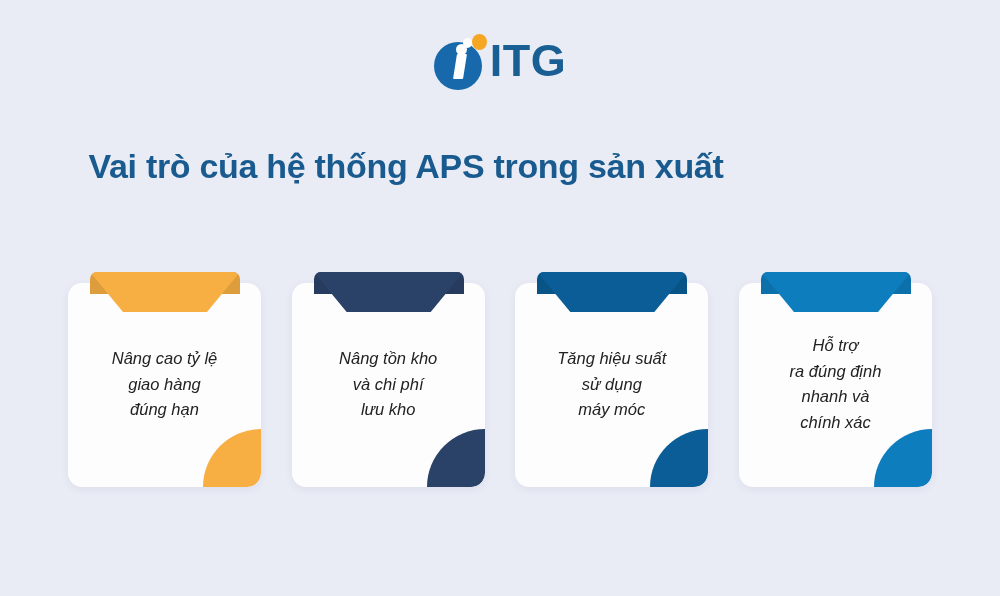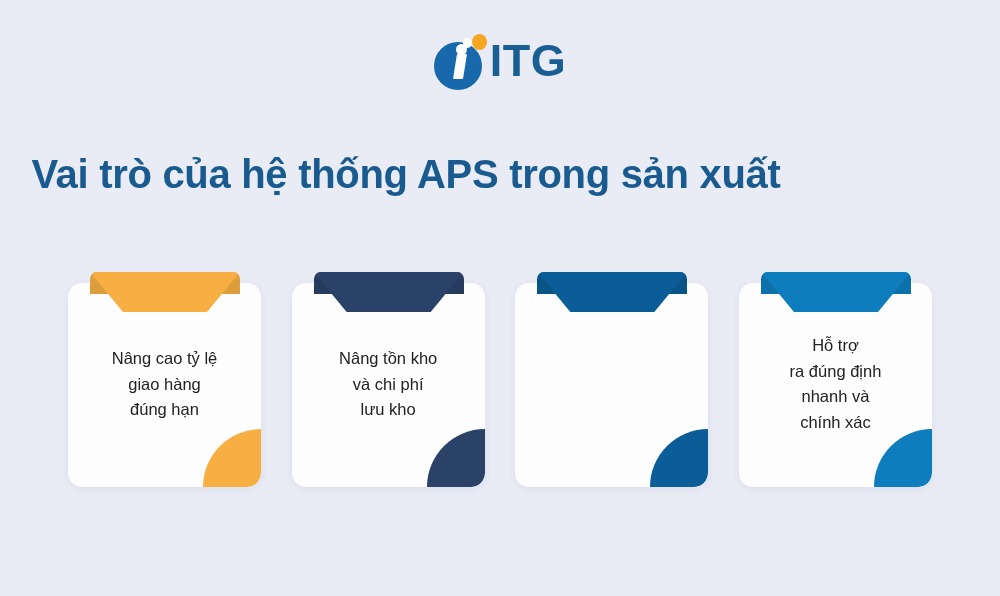--- a/index.html
+++ b/index.html
@@ -88,36 +88,37 @@
     padding-bottom: 2px;
   }
 
   
   .page-title {
     position: absolute;
     top: 123px;
     left: 0;
     width: 812px;
     text-align: center;
-    font-size: 40px;
+    font-size: 34px;
     font-weight: 700;
     color: #1a5b8f;
     letter-spacing: -0.3px;
     line-height: 1.2;
   }
 
   
   .cards {
     position: absolute;
     top: 272px;
     left: 68px;
     width: 864px;
     height: 215px;
     display: flex;
     justify-content: space-between;
+    font-style: italic;
   }
   .card {
     position: relative;
     width: 193px;
     height: 215px;
   }
   .card-body {
     position: absolute;
     left: 0;
     top: 11px;
@@ -207,20 +208,23 @@
 và chi phí
 lưu kho</div>
       <div class="card-corner" style="background: rgb(42, 66, 104);"></div>
     </div>
     <div class="card-top-band" style="background: rgb(42, 66, 104);"></div>
     <div class="card-top-tray" style="background: rgb(42, 66, 104);"></div>
   </div>
 
   <div class="card">
     <div class="card-body">
+      <div class="card-label">Tăng hiệu suất
+sử dụng
+máy móc</div>
       <div class="card-corner" style="background: rgb(10, 93, 150);"></div>
     </div>
     <div class="card-top-band" style="background: rgb(10, 93, 150);"></div>
     <div class="card-top-tray" style="background: rgb(10, 93, 150);"></div>
   </div>
 
   <div class="card">
     <div class="card-body">
       <div class="card-label">Hỗ trợ
 ra đúng định

